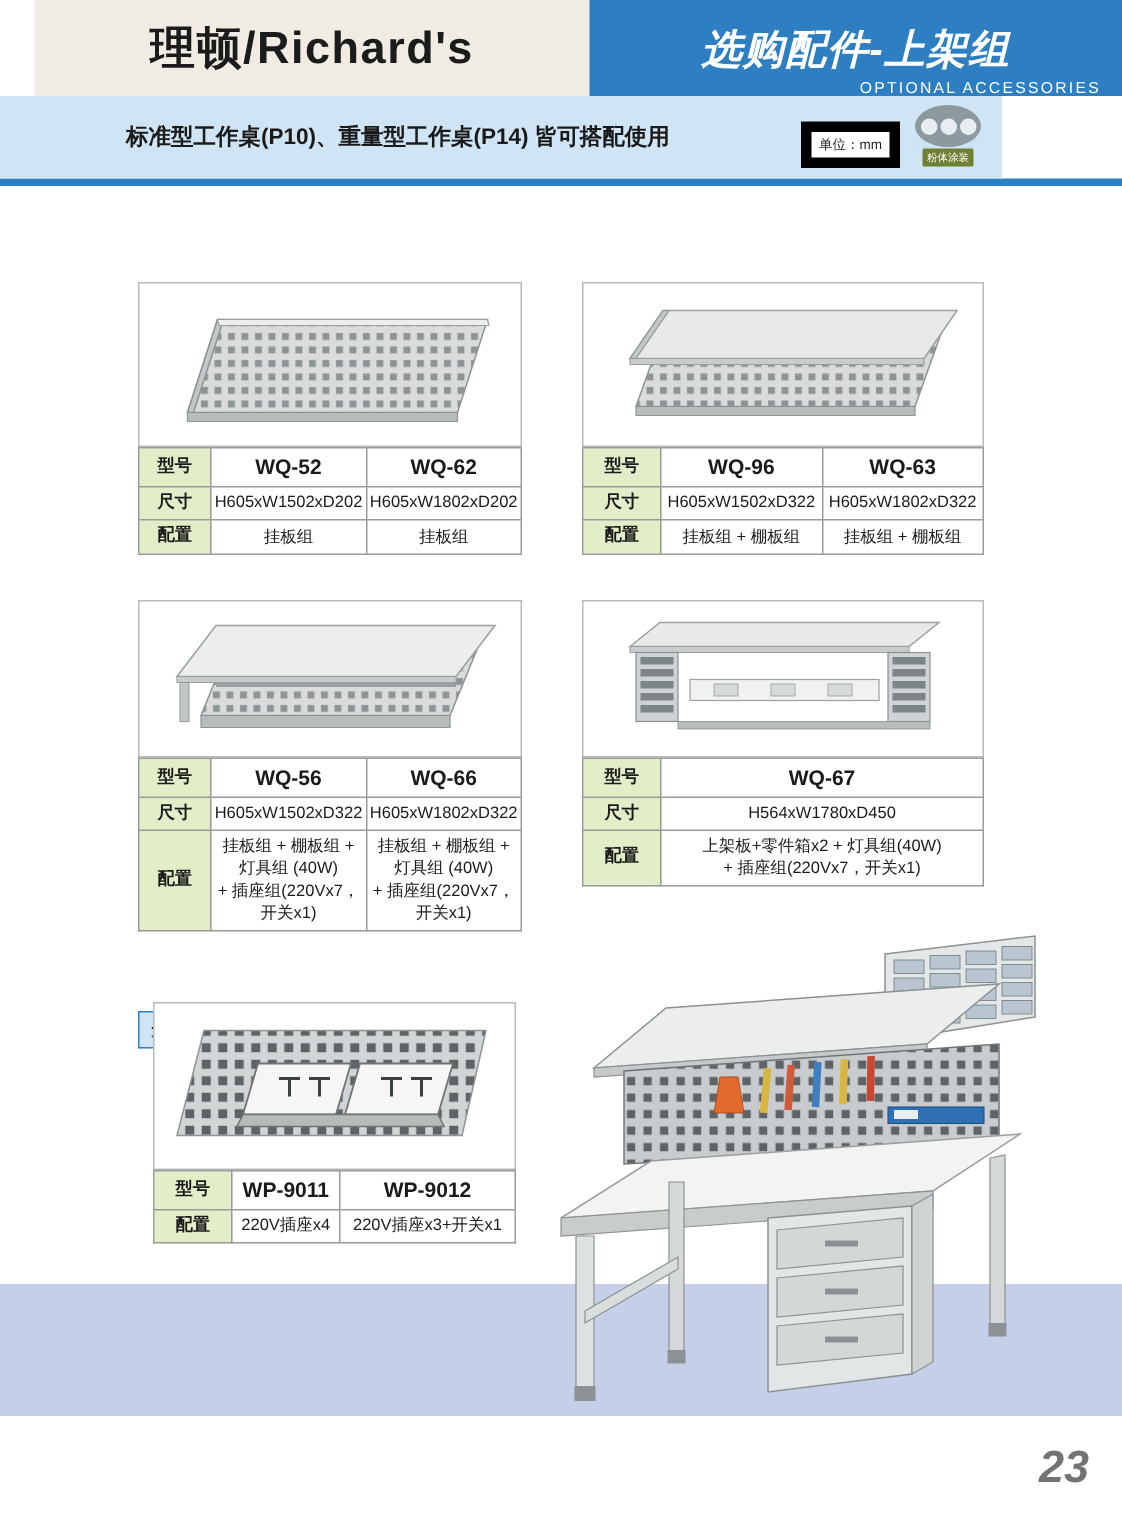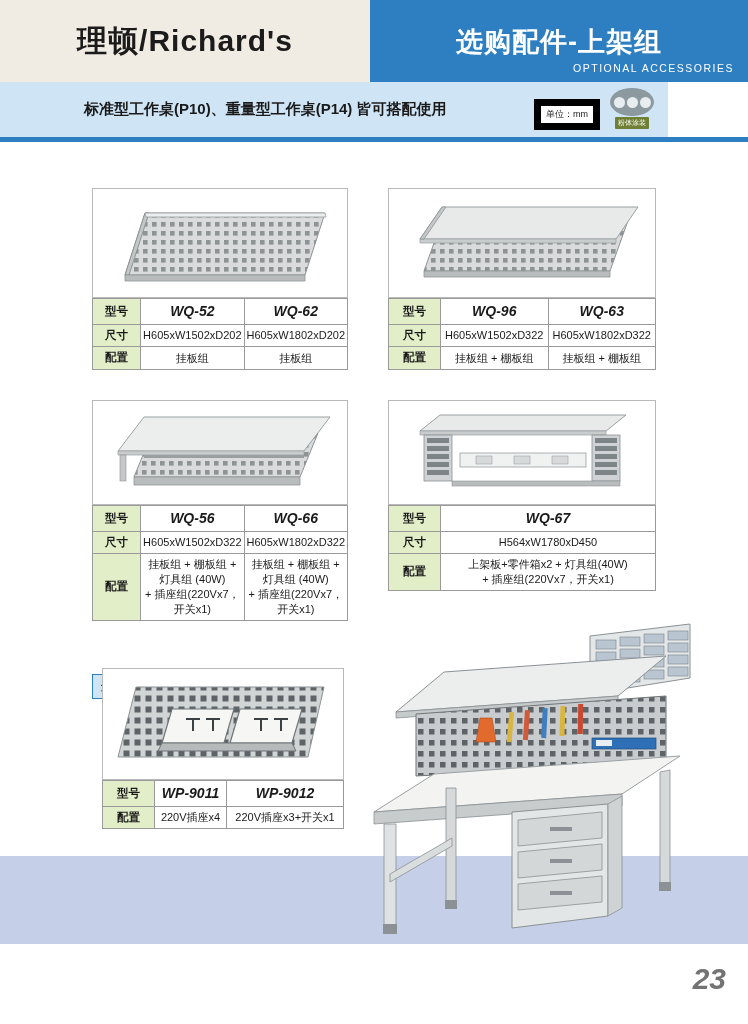--- a/index.html
+++ b/index.html
@@ -7,36 +7,36 @@
   body {
     width: 748px; height: 1024px;
     font-family: "Liberation Sans", sans-serif;
     background: #ffffff;
     position: relative;
     overflow: hidden;
   }
 
   
   .header {
-    display: flex; width: 748px; height: 82px;
+    display: flex; width: 748px; height: 64px; padding-left: 23px;
   }
   .brand-box {
     width: 370px; background: #f1ece3;
     display: flex; align-items: center; justify-content: center;
   }
   .brand-text {
     font-size: 30px; font-weight: bold; color: #1b1b1b;
     letter-spacing: 1px;
   }
   .title-box {
     flex: 1; background: #2d7fc1; color: #ffffff;
     position: relative;
     display: flex; flex-direction: column; align-items: center; justify-content: center;
   }
-  .title-cn { font-size: 27px; font-weight: bold; letter-spacing: 1px; margin-top: 16px;}
+  .title-cn { font-size: 27px; font-weight: bold; letter-spacing: 1px; margin-top: 16px; font-style: italic;}
   .title-en { font-size: 10.5px; letter-spacing: 1.5px; align-self: flex-end; margin-right: 14px; margin-top: 2px;}
 
   
   .subheader {
     width: 668px; height: 55px; background: #cfe5f6;
     display: flex; align-items: center; position: relative;
   }
   .subheader-text {
     margin-left: 84px; font-size: 15px; font-weight: bold; color: #1a1a1a;
   }
@@ -66,21 +66,21 @@
   }
   table.spec {
     border-collapse: collapse; width: 100%;
     font-size: 11px;
   }
   table.spec td {
     border:1px solid #9a9a9a; padding:3px 2px; text-align:center; color:#1a1a1a;
     line-height:1.35;
   }
   td.lbl { background:#e2eec8; width:52px; font-weight:bold; font-size:11.5px; }
-  td.model { color:#1c60ad; font-weight:bold; font-size:14px; background:#ffffff;font-style:italic;}
+  td.model { color:#1c60ad; font-weight:bold; font-size:14px; background:#ffffff;}
   .cfg { font-size:11px; }
 
   
   .tag {
     display:inline-block; background:#cfe5f6; border:1px solid #2d7fc1;
     color:#1a1a1a; font-size:12.5px; font-weight:bold; padding:3px 8px;
   }
 
   .page-num {
     position:absolute; right:22px; bottom:28px;

